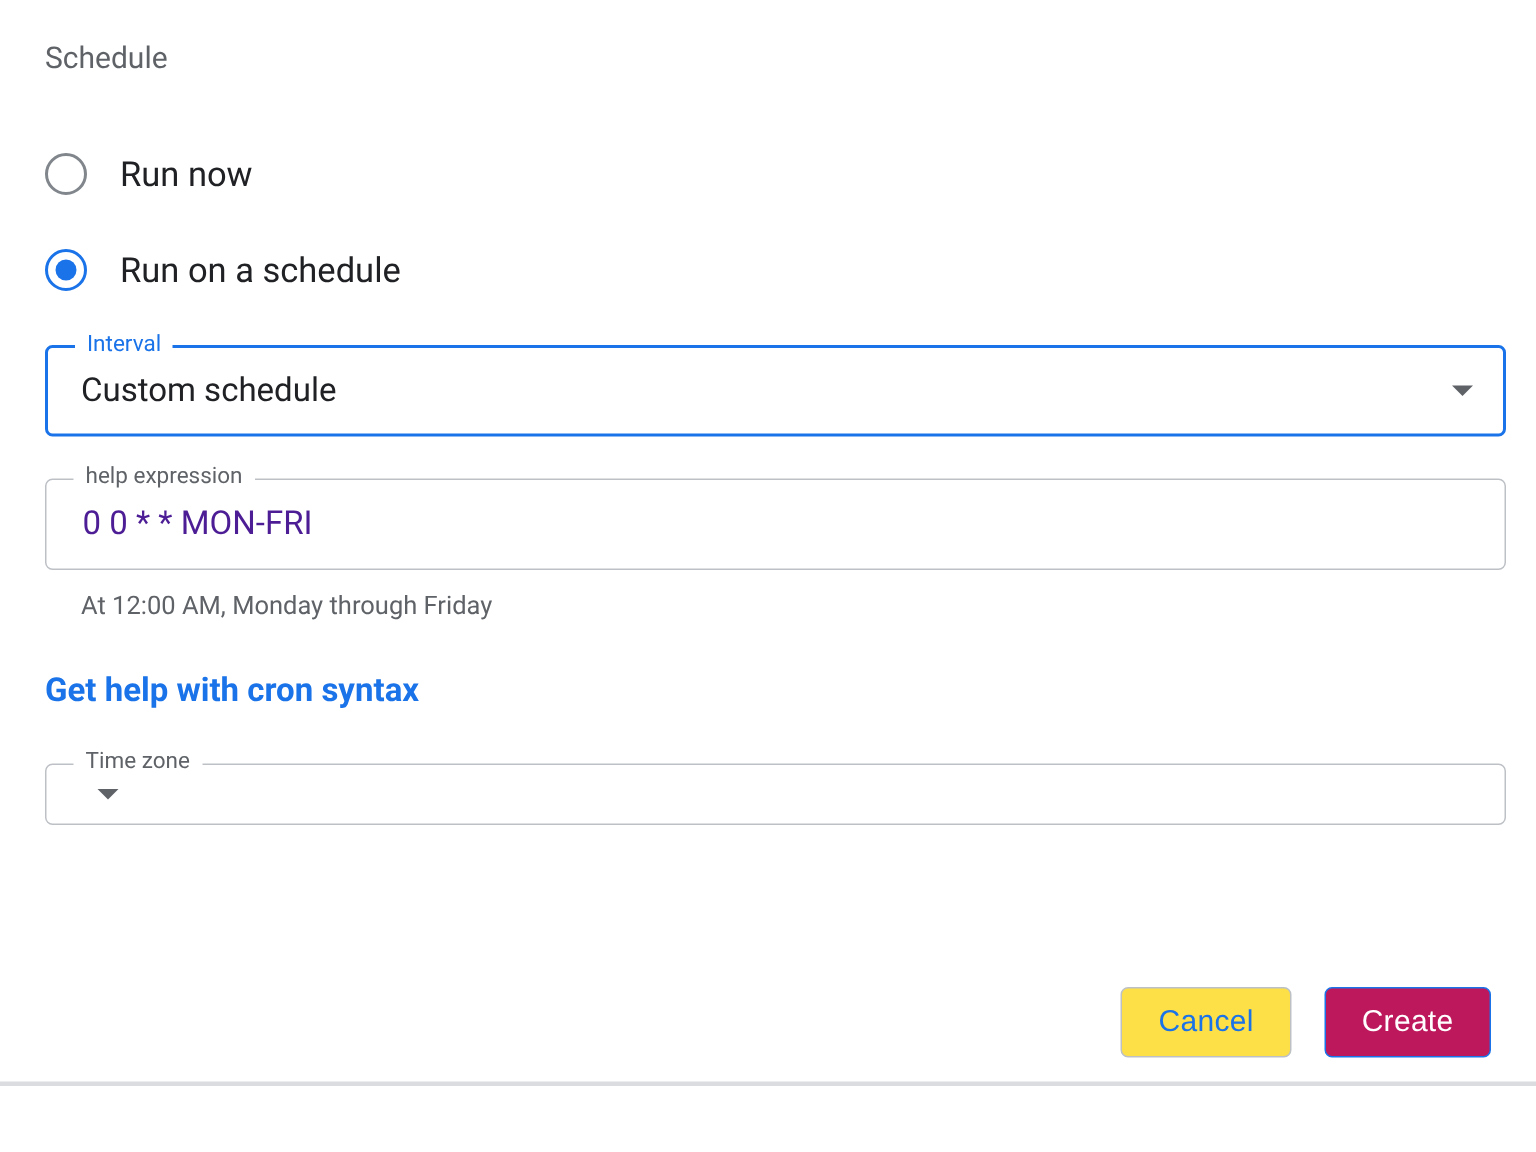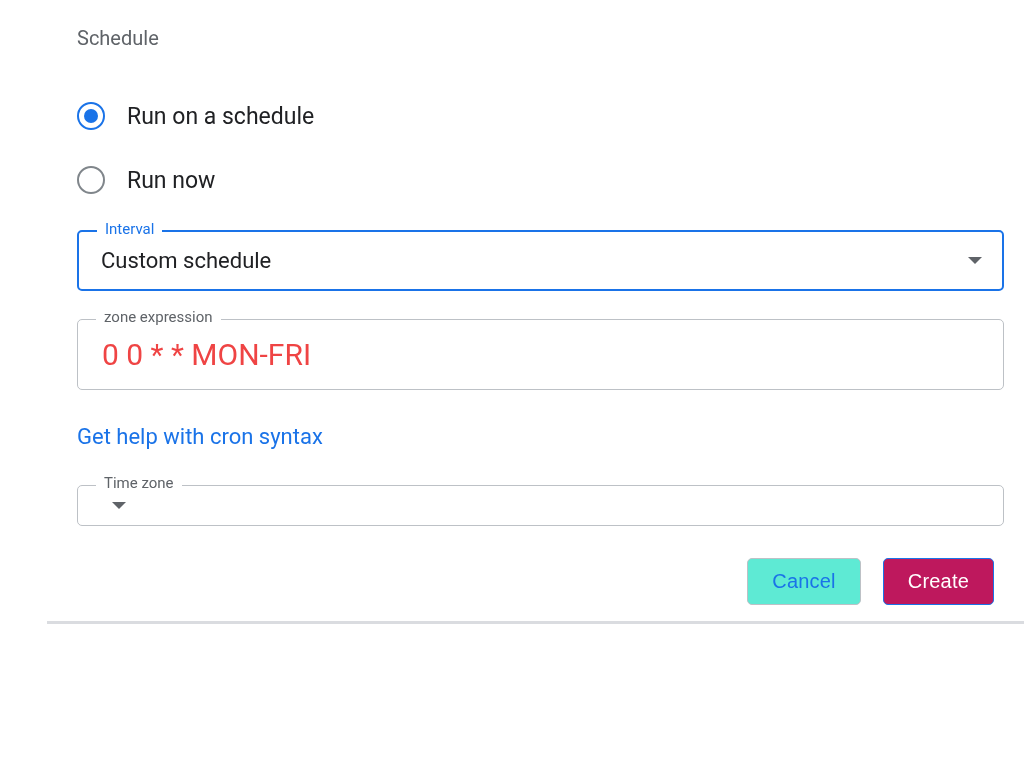--- a/index.html
+++ b/index.html
@@ -7,22 +7,21 @@
     margin: 0; padding: 0;
     width: 1024px; height: 768px;
     font-family: -apple-system, BlinkMacSystemFont, "Segoe UI", Roboto, Helvetica, Arial, sans-serif;
     background: #ffffff;
     color: #202124;
     -webkit-font-smoothing: antialiased;
   }
   .page {
     padding: 26px 20px 0 30px;
     position: relative;
-    height: 624px;
-    margin-left: 47px;
+    height: 724px;
   }
   .section-title {
     font-size: 20px;
     color: #5f6368;
     font-weight: 400;
     margin-bottom: 52px;
   }
   .radio-row {
     display: flex;
     align-items: center;
@@ -78,22 +77,22 @@
     display: flex;
     align-items: center;
     justify-content: space-between;
     padding: 16px 20px 16px 22px;
     font-size: 22px;
     color: #202124;
   }
   .fieldset .content input {
     border: none;
     outline: none;
-    font-size: 30px;
-    color: #ef4444;
+    font-size: 22px;
+    color: #4c1d95;
     width: 100%;
     font-family: inherit;
     background: transparent;
   }
   .caret {
     width: 0; height: 0;
     border-left: 7px solid transparent;
     border-right: 7px solid transparent;
     border-top: 7px solid #5f6368;
     margin-left: 12px;
@@ -103,88 +102,89 @@
     font-size: 17px;
     color: #5f6368;
     margin: 14px 0 0 24px;
   }
   .link {
     color: #1a73e8;
     font-size: 22px;
     margin-top: 34px;
     display: inline-block;
     cursor: pointer;
-    font-weight: 400;
+    font-weight: 700;
   }
   .footer {
     position: absolute;
     left: 0; right: 0; bottom: 0;
     padding: 18px 30px 16px 30px;
     display: flex;
     justify-content: flex-end;
     gap: 22px;
     border-bottom: 3px solid #dadce0;
   }
   .btn {
     font-size: 20px;
     font-weight: 500;
     border-radius: 5px;
     padding: 11px 24px;
     cursor: pointer;
     letter-spacing: 0.2px;
   }
   .btn-outline {
-    background: #5eead4;
+    background: #fde047;
     color: #1a73e8;
     border: 1px solid #bdc1c6;
   }
   .btn-primary {
     background: #be185d;
     color: #fff;
     border: 1px solid #1a73e8;
   }
   .tz-fieldset { margin-top: 36px; }
 </style>
 </head>
 <body>
 
 <div class="page">
 
   <div class="section-title">Schedule</div>
+
+  
+  <div class="radio-row">
+    <span class="radio-outer unchecked"></span>
+    <span class="radio-label">Run now</span>
+  </div>
 
   
   <div class="radio-row">
     <span class="radio-outer checked">
       <span class="radio-inner"></span>
     </span>
     <span class="radio-label">Run on a schedule</span>
-  </div>
-
-  
-  <div class="radio-row">
-    <span class="radio-outer unchecked"></span>
-    <span class="radio-label">Run now</span>
   </div>
 
   
   <div class="fieldset focused">
     <span class="legend">Interval</span>
     <div class="content">
       <span>Custom schedule</span>
       <span class="caret"></span>
     </div>
   </div>
 
   
   <div class="fieldset normal">
-    <span class="legend">zone expression</span>
+    <span class="legend">help expression</span>
     <div class="content">
       <input type="text" value="0 0 * * MON-FRI" style="">
     </div>
   </div>
+  <div class="help-text">At 12:00 AM, Monday through Friday</div>
 
   
   <a class="link">Get help with cron syntax</a>
 
   
   <div class="fieldset normal tz-fieldset">
     <span class="legend">Time zone</span>
     <div class="content">
       <span class="caret"></span>
     </div>

